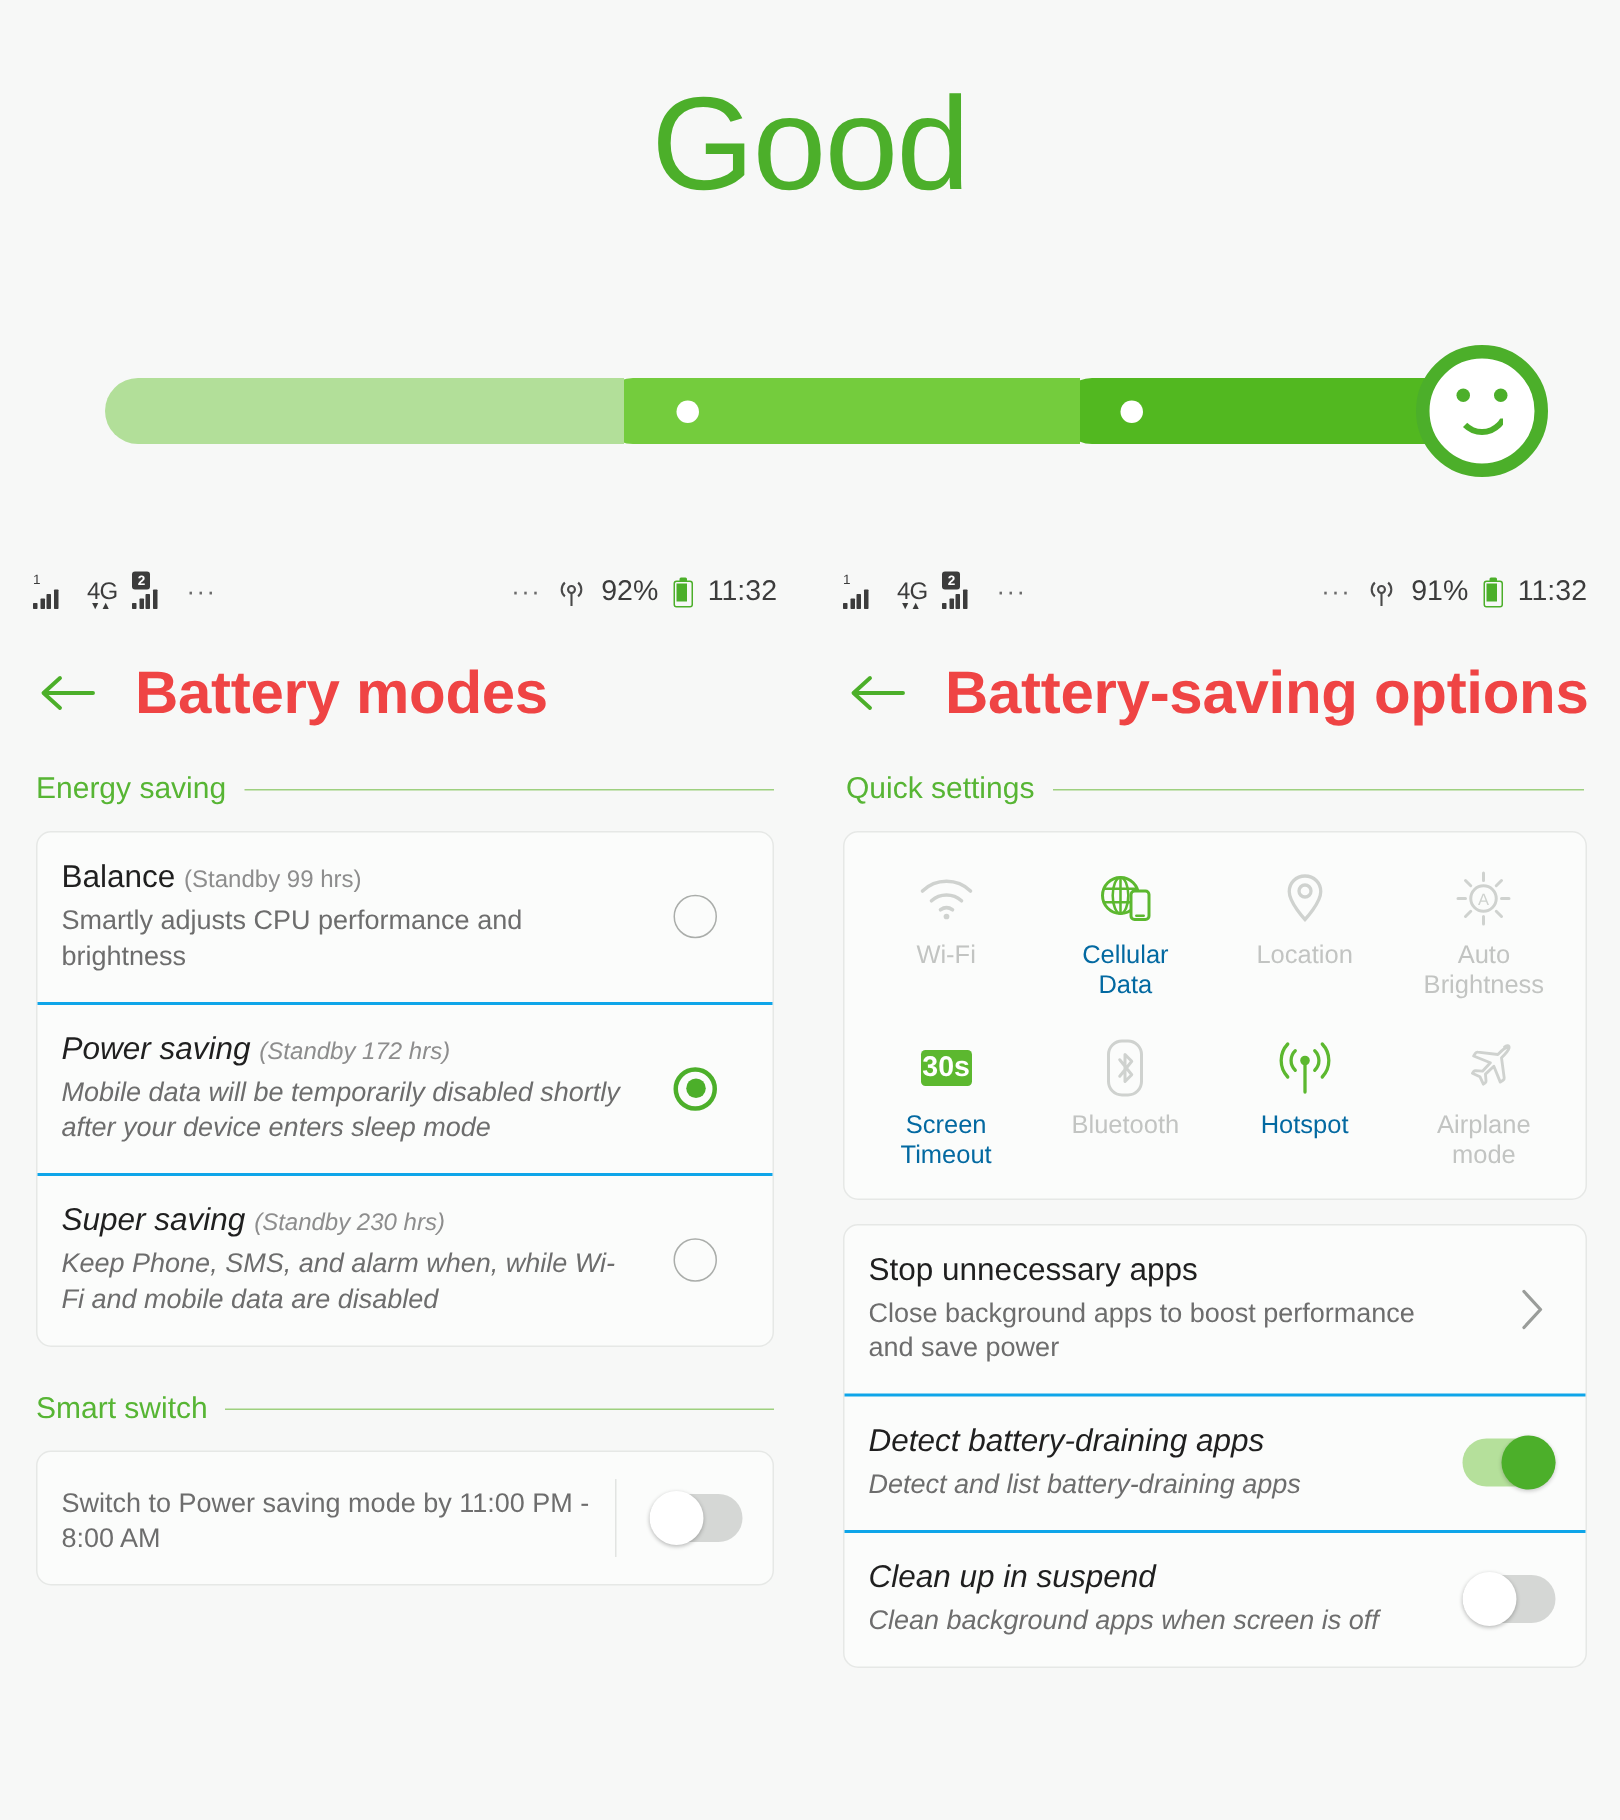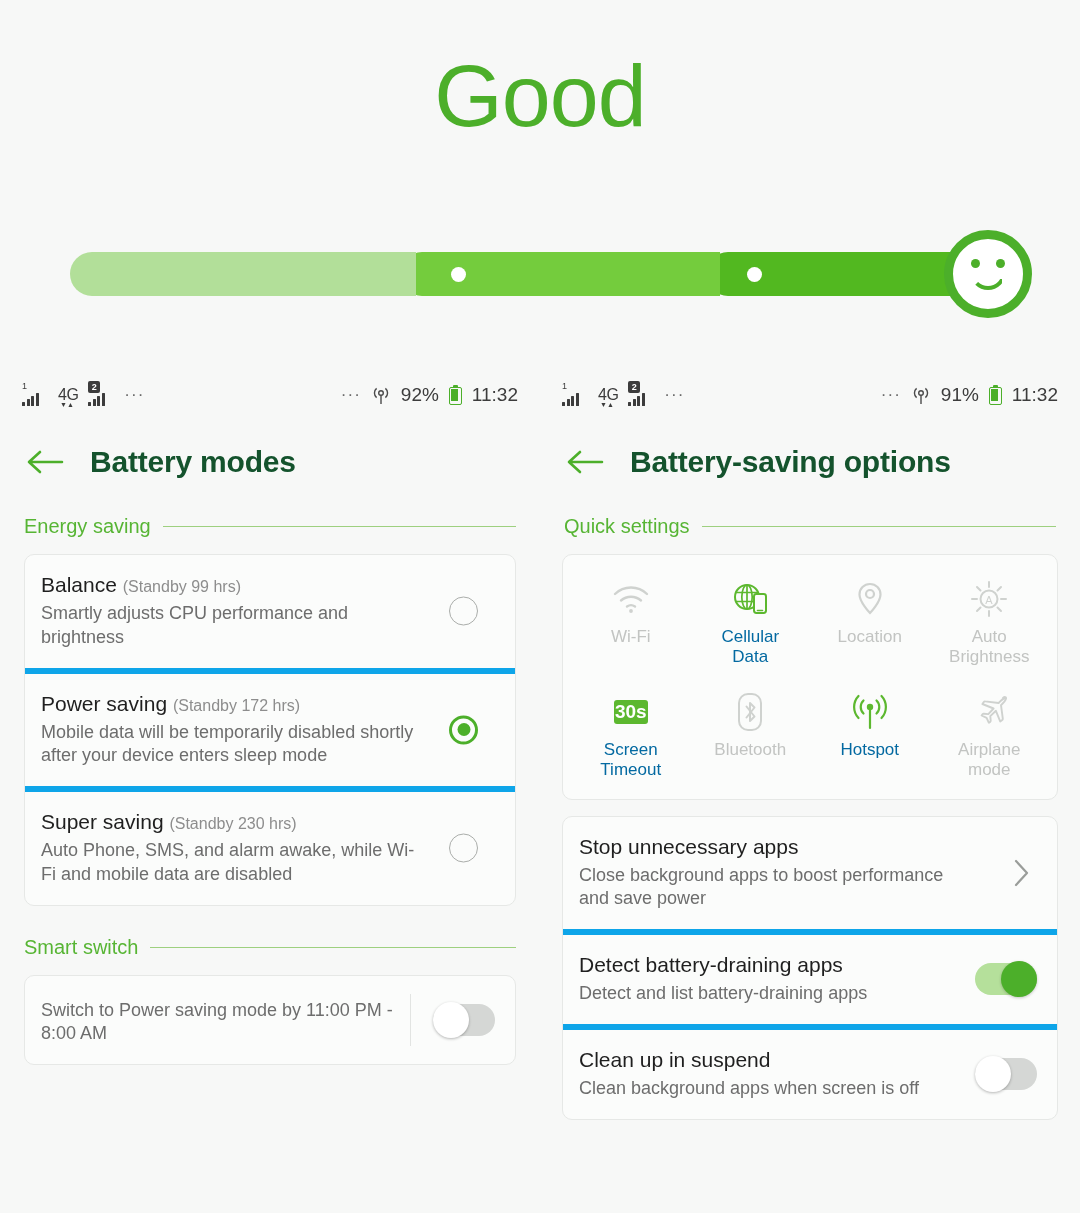--- a/index.html
+++ b/index.html
@@ -79,36 +79,36 @@
   .batt .body { position: absolute; left: 0; top: 2px; width: 13px; height: 18px;
                 border: 1.5px solid #4caf2a; border-radius: 2px; }
   .batt .fill { position: absolute; left: 2px; bottom: 4px; width: 7px; height: 12px; background: #4caf2a; }
   .batt .cap  { position: absolute; left: 4px; top: 0; width: 5px; height: 2.5px; background: #4caf2a; border-radius: 1px; }
   .sb-time { font-size: 19px; }
 
   
   .app-header { display: flex; align-items: center; padding: 10px 0 0 26px; gap: 26px; height: 66px; }
   .back-arrow { width: 38px; height: 30px; position: relative; cursor: pointer; }
   .back-arrow svg { display: block; }
-  .app-title { font-size: 30px; font-weight: bold; color: #14532d; letter-spacing: -0.2px; }
+  .app-title { font-size: 40px; font-weight: bold; color: #ef4444; letter-spacing: -0.2px; }
 
   
   .section-head { display: flex; align-items: center; gap: 12px; padding: 0 24px; margin-top: 25px; }
   .section-head .txt { font-size: 20px; color: #57b534; white-space: nowrap; }
   .section-head .rule { flex: 1; height: 1px; background: #9ed07f; }
 
   
   .card {
     margin: 16px 24px 0 24px;
     background: #fbfcfb;
     border: 1px solid #e6e8e6;
     border-radius: 10px;
   }
   .row { position: relative; padding: 18px 0 18px 16px; }
-  .row + .row { border-top: 6px solid #0ea5e9; }
+  .row + .row { border-top: 2px solid #0ea5e9; font-style: italic; }
   .row .texts { padding-right: 96px; }
   .row-title { font-size: 21px; color: #1f1f1f; }
   .row-title .sub-inline { font-size: 16px; color: #8d8d8d; }
   .row-desc { font-size: 18px; color: #6d6d6d; line-height: 1.32; margin-top: 5px; }
 
   .radio {
     position: absolute; right: 37px; top: 50%; transform: translateY(-50%);
     width: 29px; height: 29px; border-radius: 50%;
     border: 1.5px solid #aaadaa; background: transparent; cursor: pointer;
   }
@@ -261,21 +261,21 @@
         </div>
         <span class="radio on"></span>
       </div>
 
       <div class="row">
         <div class="texts">
           <div class="row-title">
             <span>Super saving</span>
             <span class="sub-inline">(Standby 230 hrs)</span>
           </div>
-          <div class="row-desc">Auto Phone, SMS, and alarm awake, while Wi-Fi and mobile data are disabled</div>
+          <div class="row-desc">Keep Phone, SMS, and alarm when, while Wi-Fi and mobile data are disabled</div>
         </div>
         <span class="radio"></span>
       </div>
     </div>
 
     <div class="section-head" style="margin-top:30px;">
       <span class="txt">Smart switch</span>
       <span class="rule"></span>
     </div>
     <div class="card">

